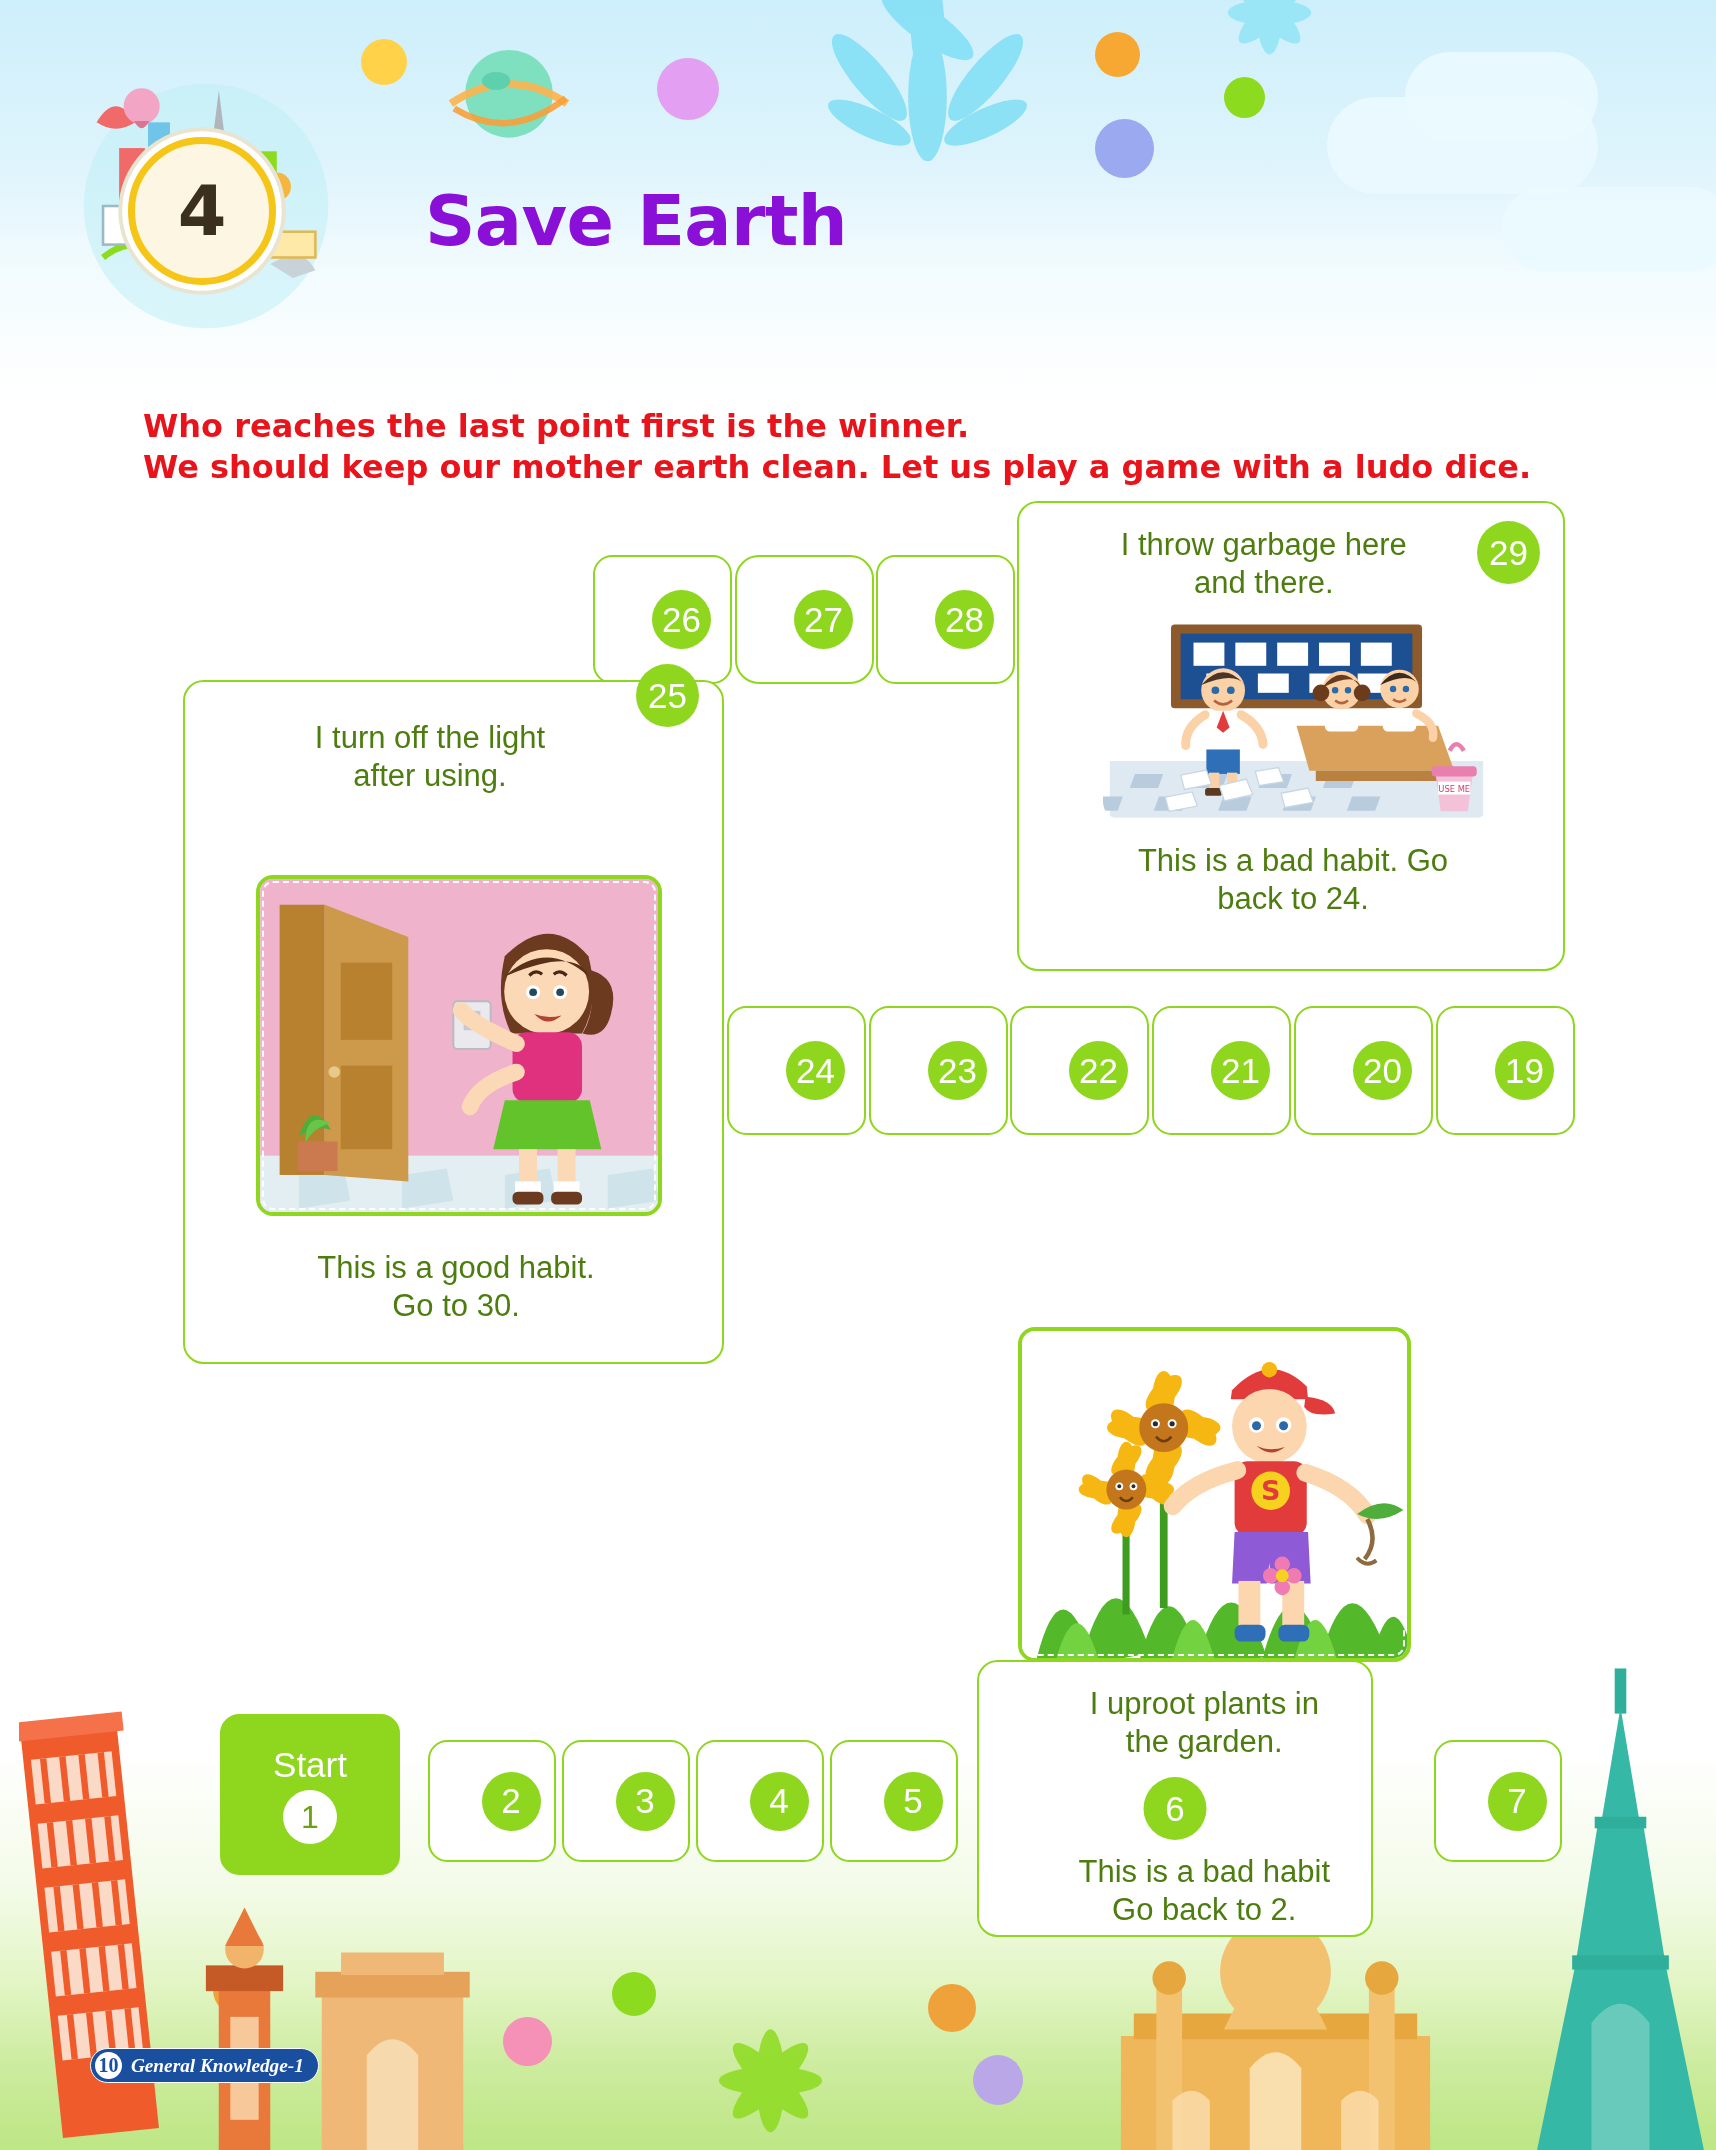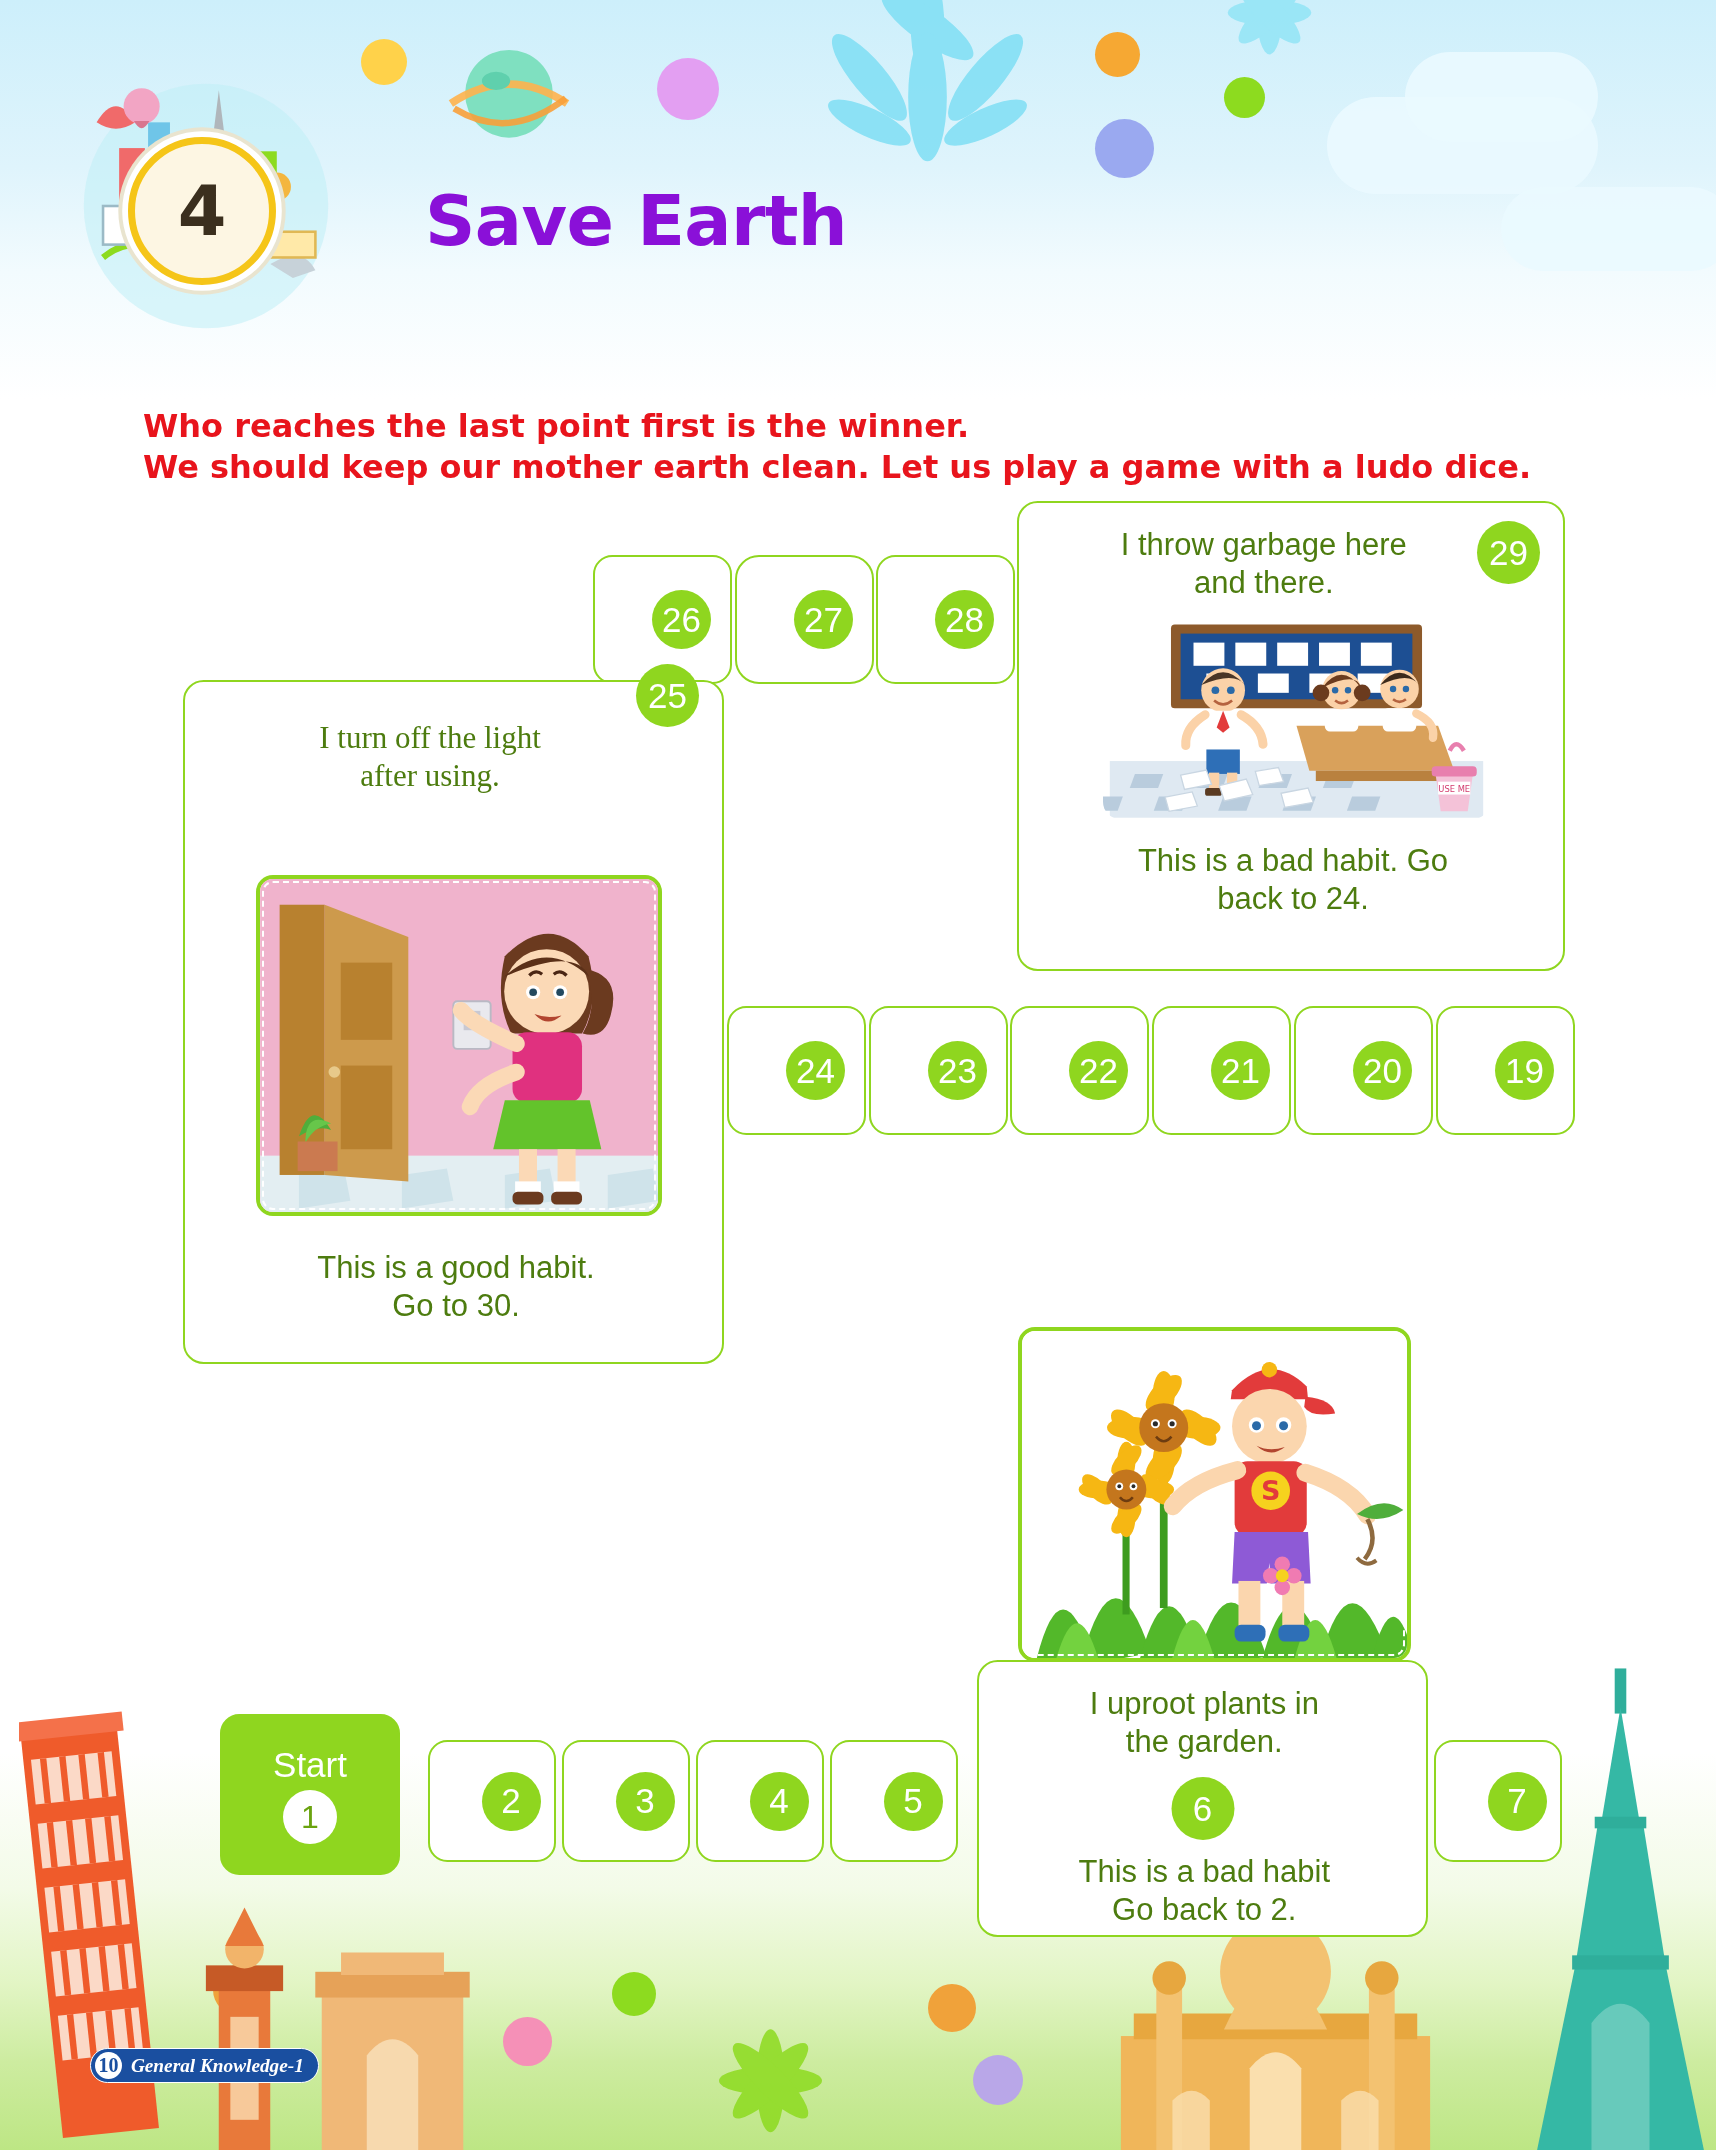--- a/index.html
+++ b/index.html
@@ -469,21 +469,21 @@
     </svg>
   </div>
   <div class="card-text" style="position:absolute;left:26px;top:339px;width:496px;white-space:pre-line;">This is a bad habit. Go
 back to 24.</div>
   <div class="card-badge" style="right:23px;top:18px;">
     <span>29</span>
   </div>
 </div>
 
 <div class="card" style="left:183px;top:680px;width:541px;height:684px;">
-  <div class="card-text" style="position:absolute;left:26px;top:37px;width:438px;white-space:pre-line;font-family:Liberation Serif, serif;">I turn off the light
+  <div class="card-text" style="position:absolute;left:26px;top:37px;width:438px;white-space:pre-line;">I turn off the light
 after using.</div>
   <div class="illus" style="left:71px;top:193px;width:406px;height:341px;">
     <svg viewBox="0 0 630 530" width="406" height="341">
       <rect x="0" y="0" width="630" height="530" fill="#f2bcd2"></rect>
 
       <rect x="0" y="0" width="630" height="430" fill="#f0b3cc"></rect>
 
       <rect x="0" y="430" width="630" height="100" fill="#e3eef2"></rect>
       <g fill="#cfe3ea">
         <polygon points="60,460 130,450 140,500 60,512"></polygon>
@@ -664,21 +664,21 @@
         <circle cx="0" cy="-18" r="12"></circle>
           <circle cx="0" cy="18" r="12"></circle>
         <circle cx="-18" cy="0" r="12"></circle>
           <circle cx="18" cy="0" r="12"></circle>
       </g>
       <circle cx="0" cy="0" r="10" fill="#f6d21e"></circle>
     </g>
   </svg>
 </div>
 
-<div class="card" style="left:977px;top:1660px;width:451px;height:277px;">
+<div class="card" style="left:977px;top:1660px;width:396px;height:277px;">
   <div class="card-text" style="position:absolute;left:19.3px;top:23px;width:412px;white-space:pre-line;">I uproot plants in
 the garden.</div>
   <div class="card-badge" style="left:50%;top:115px;transform:translateX(-50%);">
     <span>6</span>
   </div>
   <div class="card-text" style="position:absolute;left:19.3px;top:191px;width:412px;white-space:pre-line;">This is a bad habit
 Go back to 2.</div>
 </div>
 
 <div class="start-tile" style="left:220px;top:1714px;width:180px;height:161px;">

